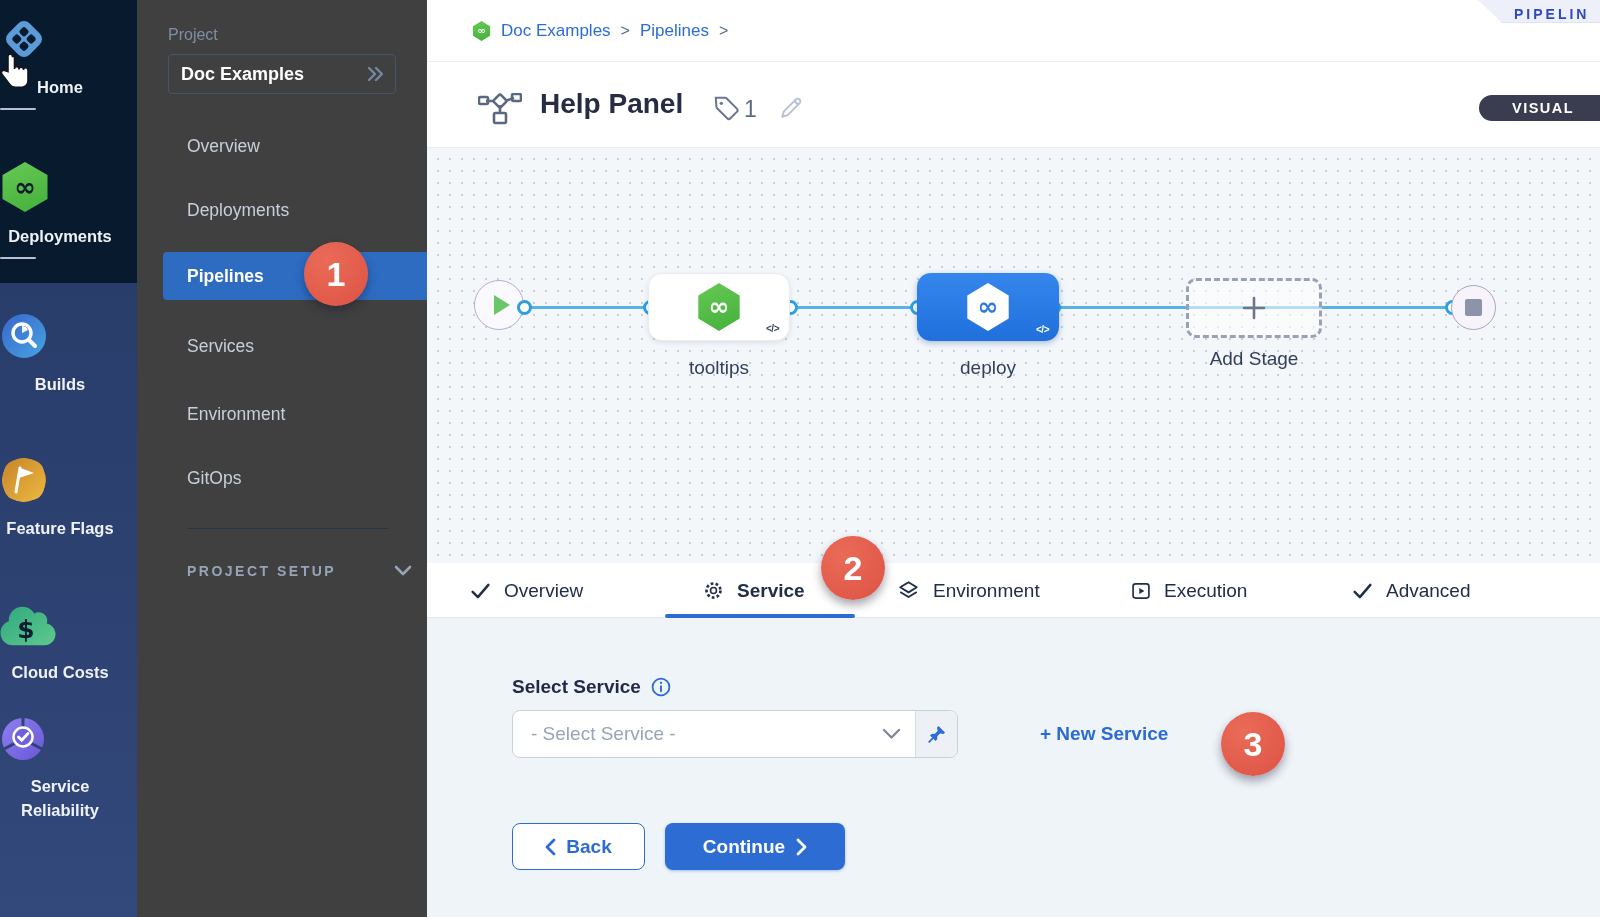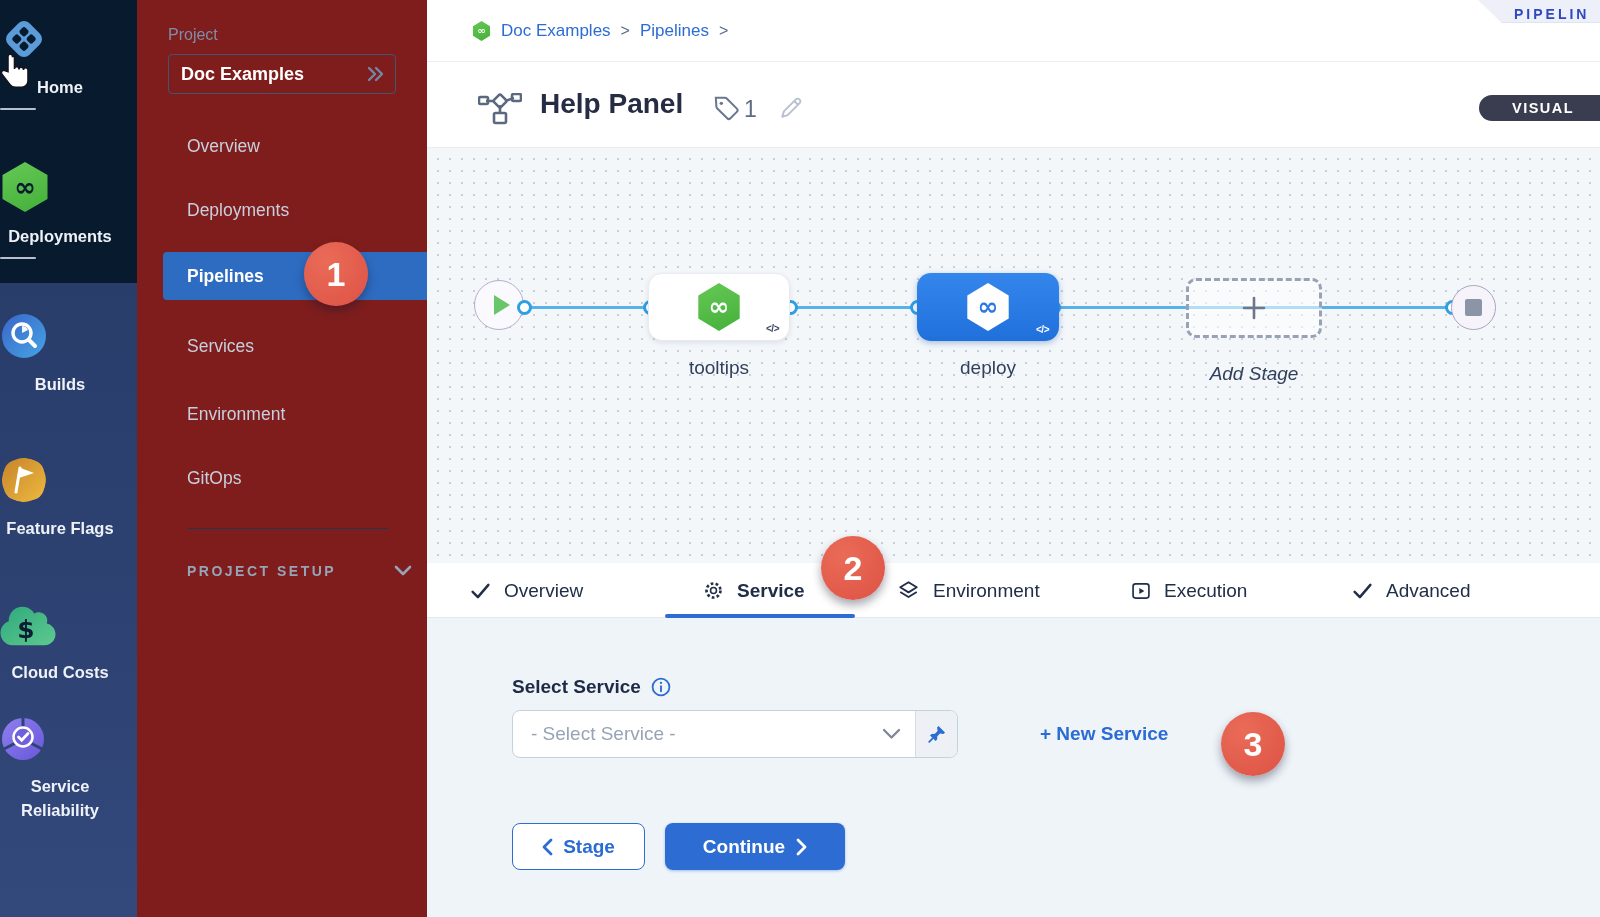--- a/index.html
+++ b/index.html
@@ -14,21 +14,21 @@
   .rail-item { position:absolute; left:0; width:137px; display:flex; flex-direction:column; align-items:flex-start; cursor:pointer; }
   .rail-label { margin-top:12px; font-size:16.5px; font-weight:600; color:#eef2f8; text-align:center; line-height:24px; width:120px; }
   .rail-underline { margin-top:9px; width:36px; height:2px; background:#b6c0d1; border-radius:1px; }
   .hexagon { display:flex; align-items:center; justify-content:center;
     clip-path:polygon(50% 0%, 95% 26%, 95% 74%, 50% 100%, 5% 74%, 5% 26%); }
   .hex-green { background:linear-gradient(160deg,#66c955 0%,#43b039 100%); }
   .hex-white { background:#fff; }
   .inf { font-weight:700; font-family:"DejaVu Sans",sans-serif; }
 
   
-  .sidebar { position:absolute; left:137px; top:0; width:290px; height:917px; background:#7f1d1d; z-index:4; }
+  .sidebar { position:absolute; left:137px; top:0; width:290px; height:917px; background:#404040; z-index:4; }
   .sb-project-label { position:absolute; left:31px; top:26px; font-size:16px; color:#7f8ea6; }
   .sb-project-box { position:absolute; left:31px; top:54px; width:228px; height:40px; border:1px solid #45546e;
     border-radius:4px; display:flex; align-items:center; padding:0 10px 0 12px; cursor:pointer; }
   .sb-project-name { flex:1; color:#fff; font-size:18px; font-weight:600; }
   .nav-item { position:absolute; left:50px; font-size:17.5px; color:#c7cfdc; cursor:pointer; line-height:22px; }
   .nav-item-active { position:absolute; left:26px; top:252px; width:264px; height:48px; background:#2e6cc2;
     border-radius:4px 0 0 4px; display:flex; align-items:center; padding-left:24px; cursor:pointer; }
   .nav-item-active span { color:#fff; font-size:17.5px; font-weight:700; }
   .sb-divider { position:absolute; left:50px; top:528px; width:202px; height:1px; background:#263650; }
   .sb-setup { position:absolute; left:50px; top:563px; display:flex; align-items:center; gap:58px; cursor:pointer; }
@@ -337,21 +337,21 @@
       </div>
       <div class="stage-label" style="left:490px;width:142px;">deploy</div>
 
       <div class="add-stage">
         <span>
           <svg width="28" height="28" viewBox="0 0 28 28">
             <path d="M14 4 V24 M4 14 H24" stroke="#6e7789" stroke-width="2.6" stroke-linecap="round"></path>
           </svg>
         </span>
       </div>
-      <div class="stage-label" style="left:759px;width:136px;top:215px;font-style:italic;">Add Stage</div>
+      <div class="stage-label" style="left:759px;width:136px;top:200px;">Add Stage</div>
 
       <div class="end-node">
         <span class="stop-sq"></span>
       </div>
     </div>
 
     <div class="tabbar">
       <div class="tab" style="left:43px;">
         <span>
           <svg width="21" height="18" viewBox="0 0 24 20">
@@ -430,21 +430,21 @@
       <div class="new-service">
         <span>+ New Service</span>
       </div>
 
       <div class="btn btn-back">
         <span>
           <svg width="11" height="18" viewBox="0 0 11 18">
               <path d="M9 2 L2 9 L9 16" fill="none" stroke="#2b6bd4" stroke-width="2.8" stroke-linecap="round" stroke-linejoin="round"></path>
             </svg>
         </span>
-        <span>Stage</span>
+        <span>Back</span>
       </div>
       <div class="btn btn-continue">
         <span>Continue</span>
         <span>
           <svg width="11" height="18" viewBox="0 0 11 18">
               <path d="M2 2 L9 9 L2 16" fill="none" stroke="#fff" stroke-width="2.8" stroke-linecap="round" stroke-linejoin="round"></path>
             </svg>
         </span>
       </div>
     </div>

